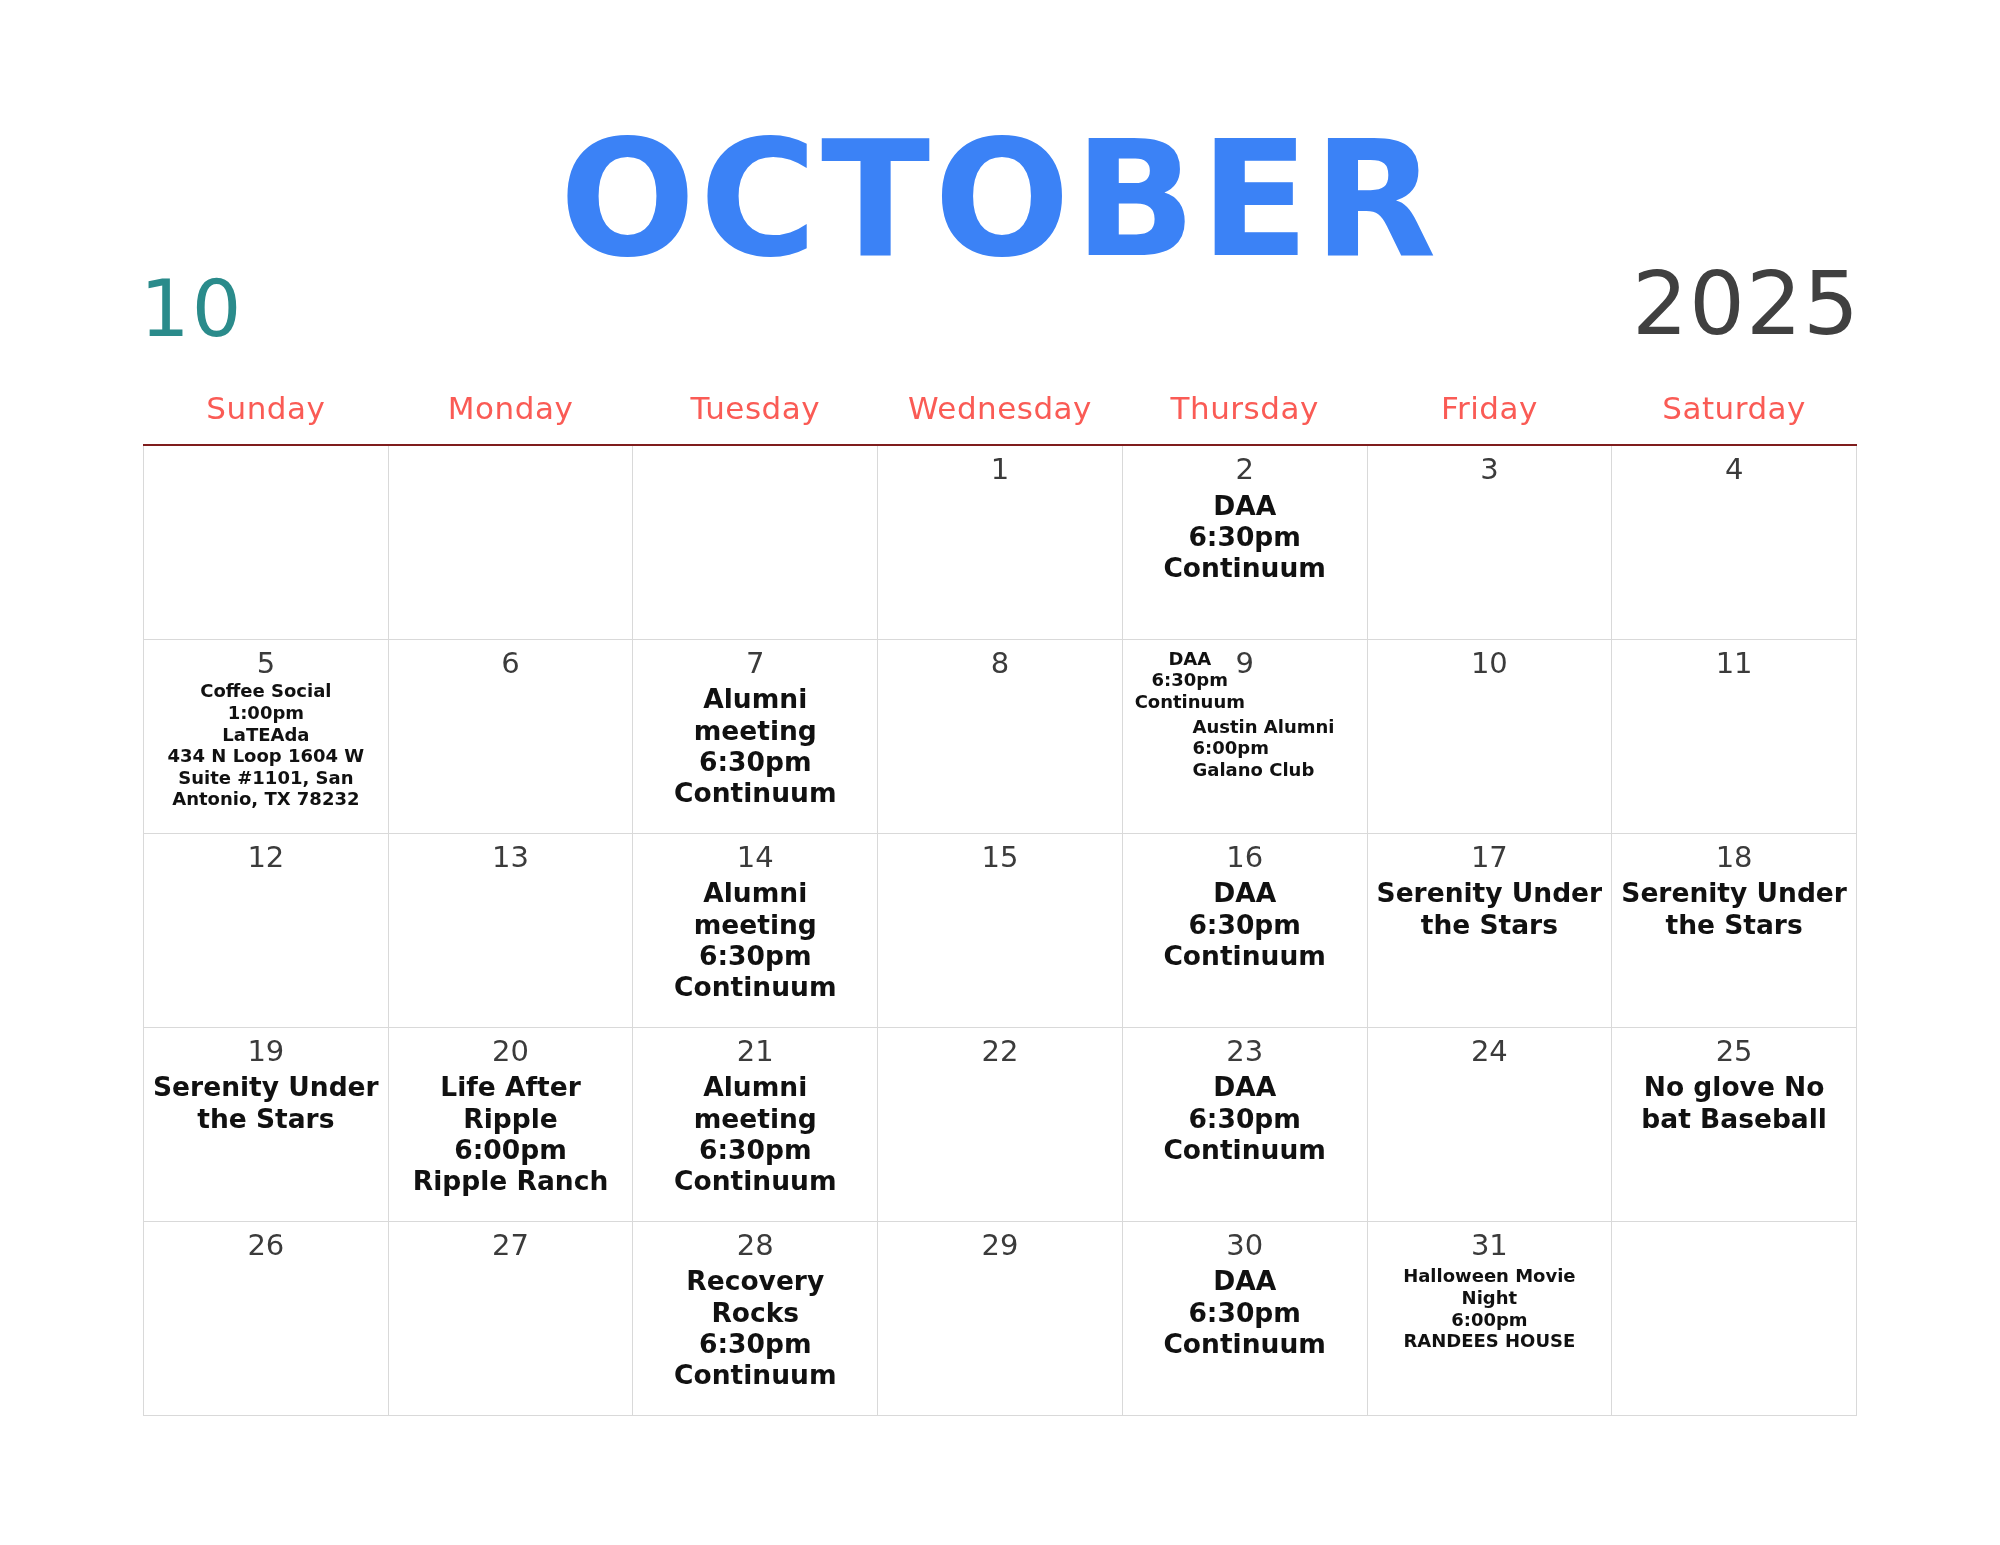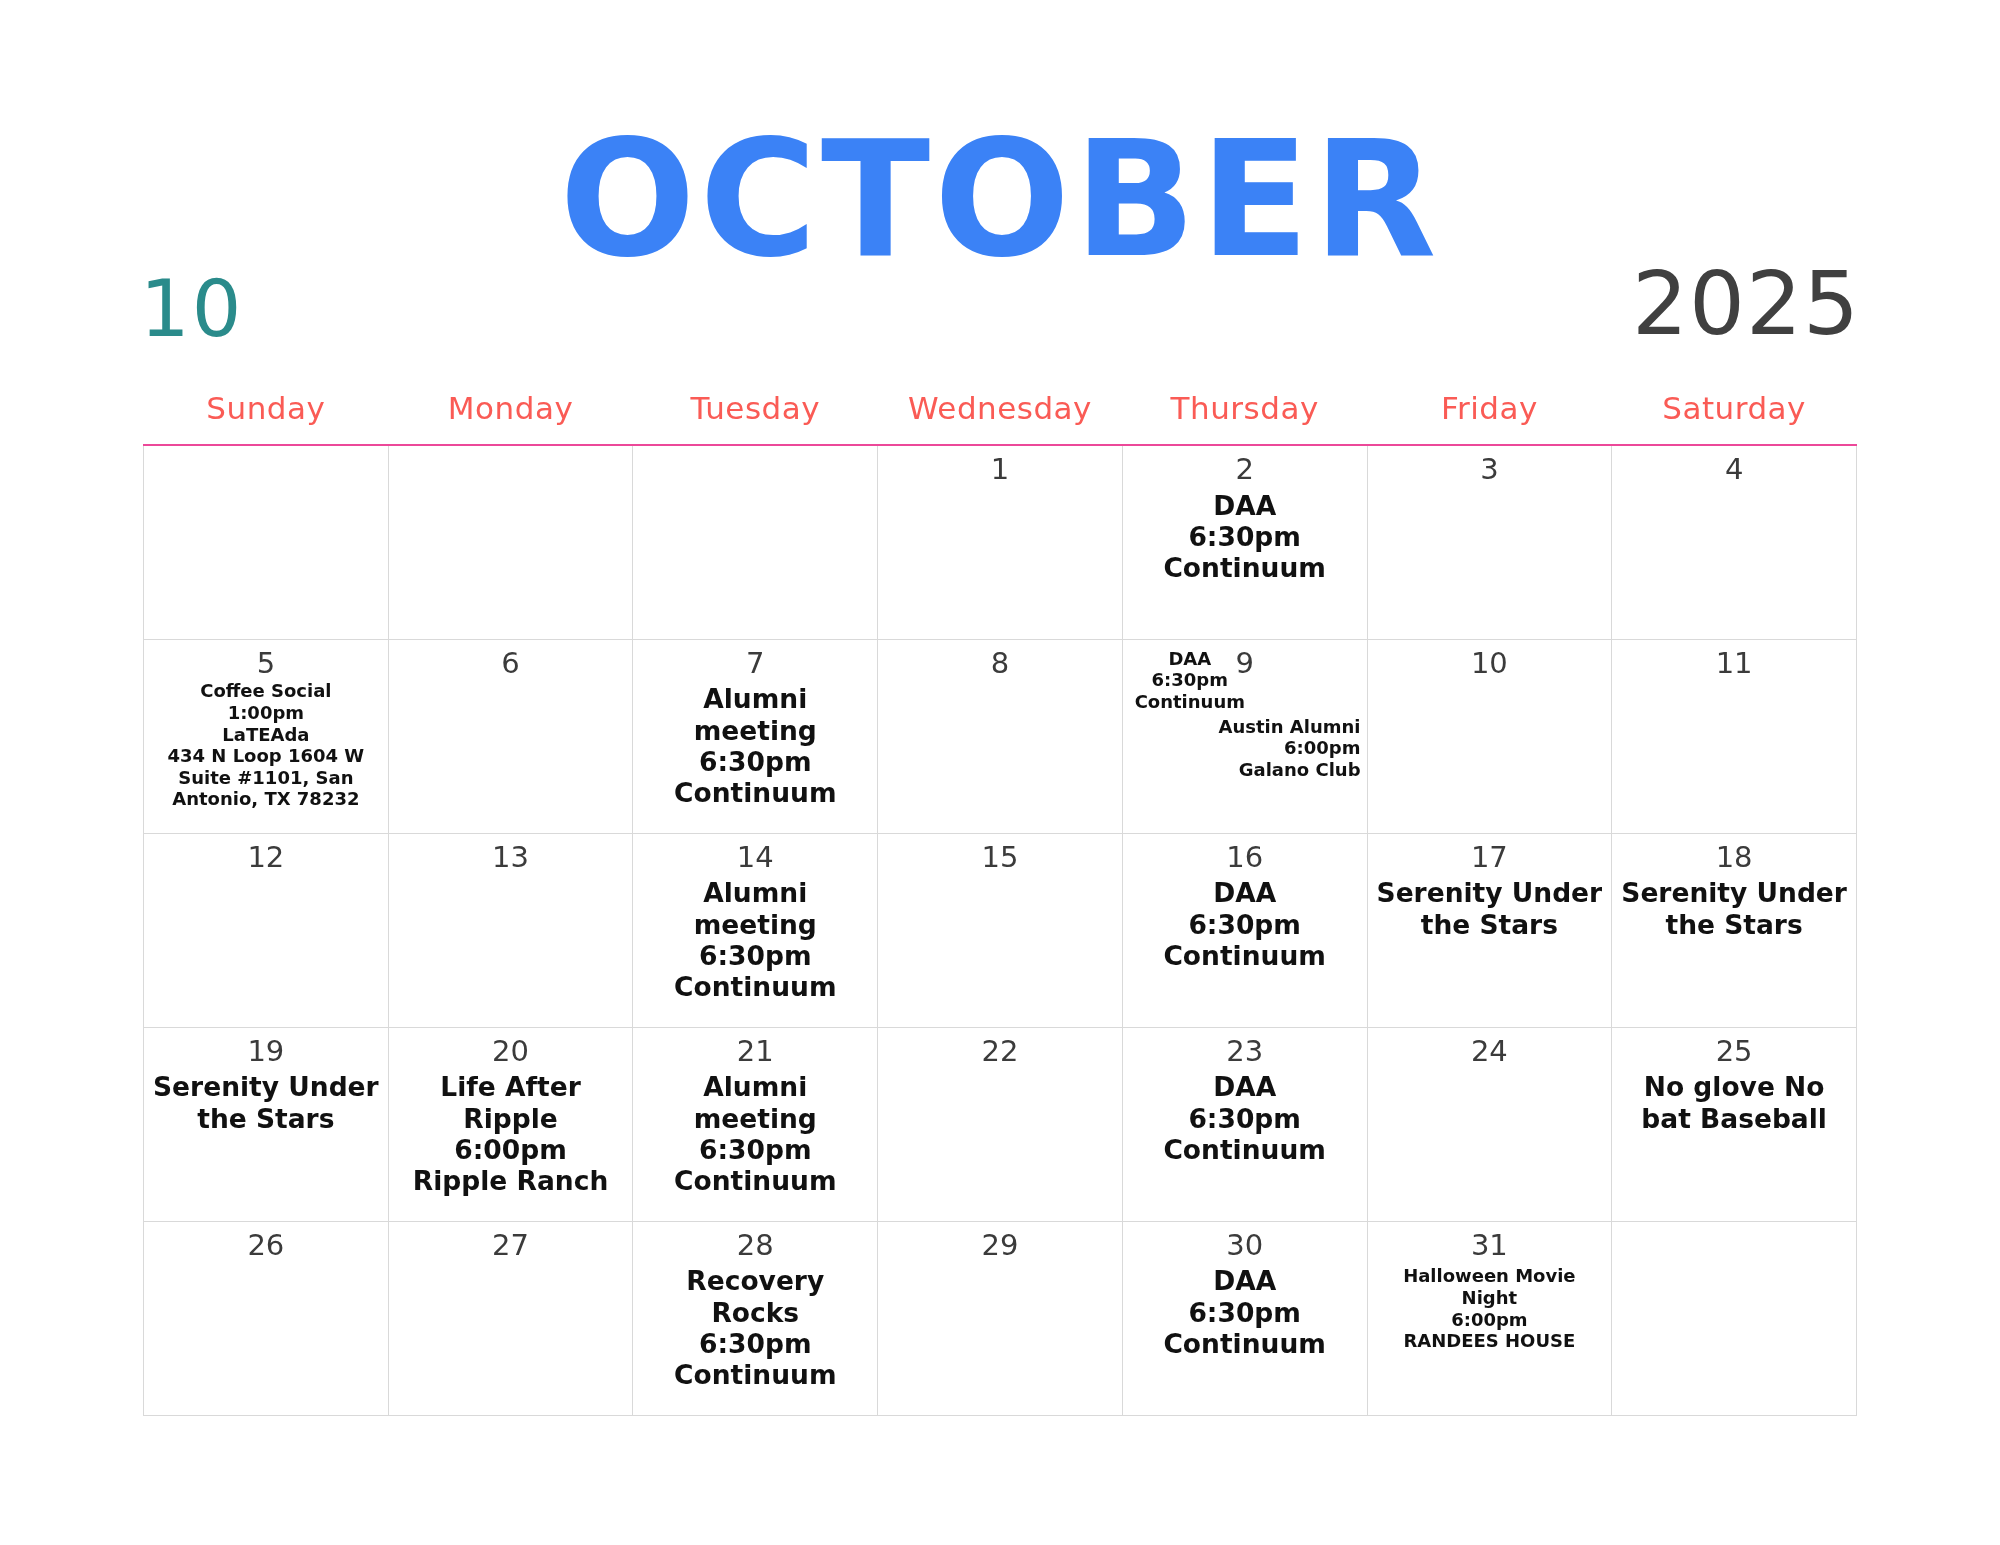--- a/index.html
+++ b/index.html
@@ -69,21 +69,21 @@
     width: 1714px;
     border-collapse: collapse;
     table-layout: fixed;
   }
   .calendar th, .calendar td {
     border: 1px solid #d9d9d9;
     vertical-align: top;
   }
   .calendar thead th {
     border: none;
-    border-bottom: 2px solid #ec4899;
+    border-bottom: 2px solid #7f1d1d;
     height: 73px;
     text-align: center;
     vertical-align: middle;
     font-family: "DejaVu Sans", sans-serif;
     font-size: 31px;
     font-weight: 400;
     color: #fa5b55;
     letter-spacing: 0.5px;
   }
   .calendar tbody td {
@@ -133,21 +133,21 @@
     font-weight: 700;
     color: #111111;
     line-height: 1.22;
     white-space: pre-line;
   }
   .ev-right {
     position: absolute;
     right: 6px;
     top: 76px;
     width: 168px;
-    text-align: right;
+    text-align: left;
     font-family: "DejaVu Sans", sans-serif;
     font-size: 18px;
     font-weight: 700;
     color: #111111;
     line-height: 1.22;
     white-space: pre-line;
   }
 </style>
 </head>
 <body>

